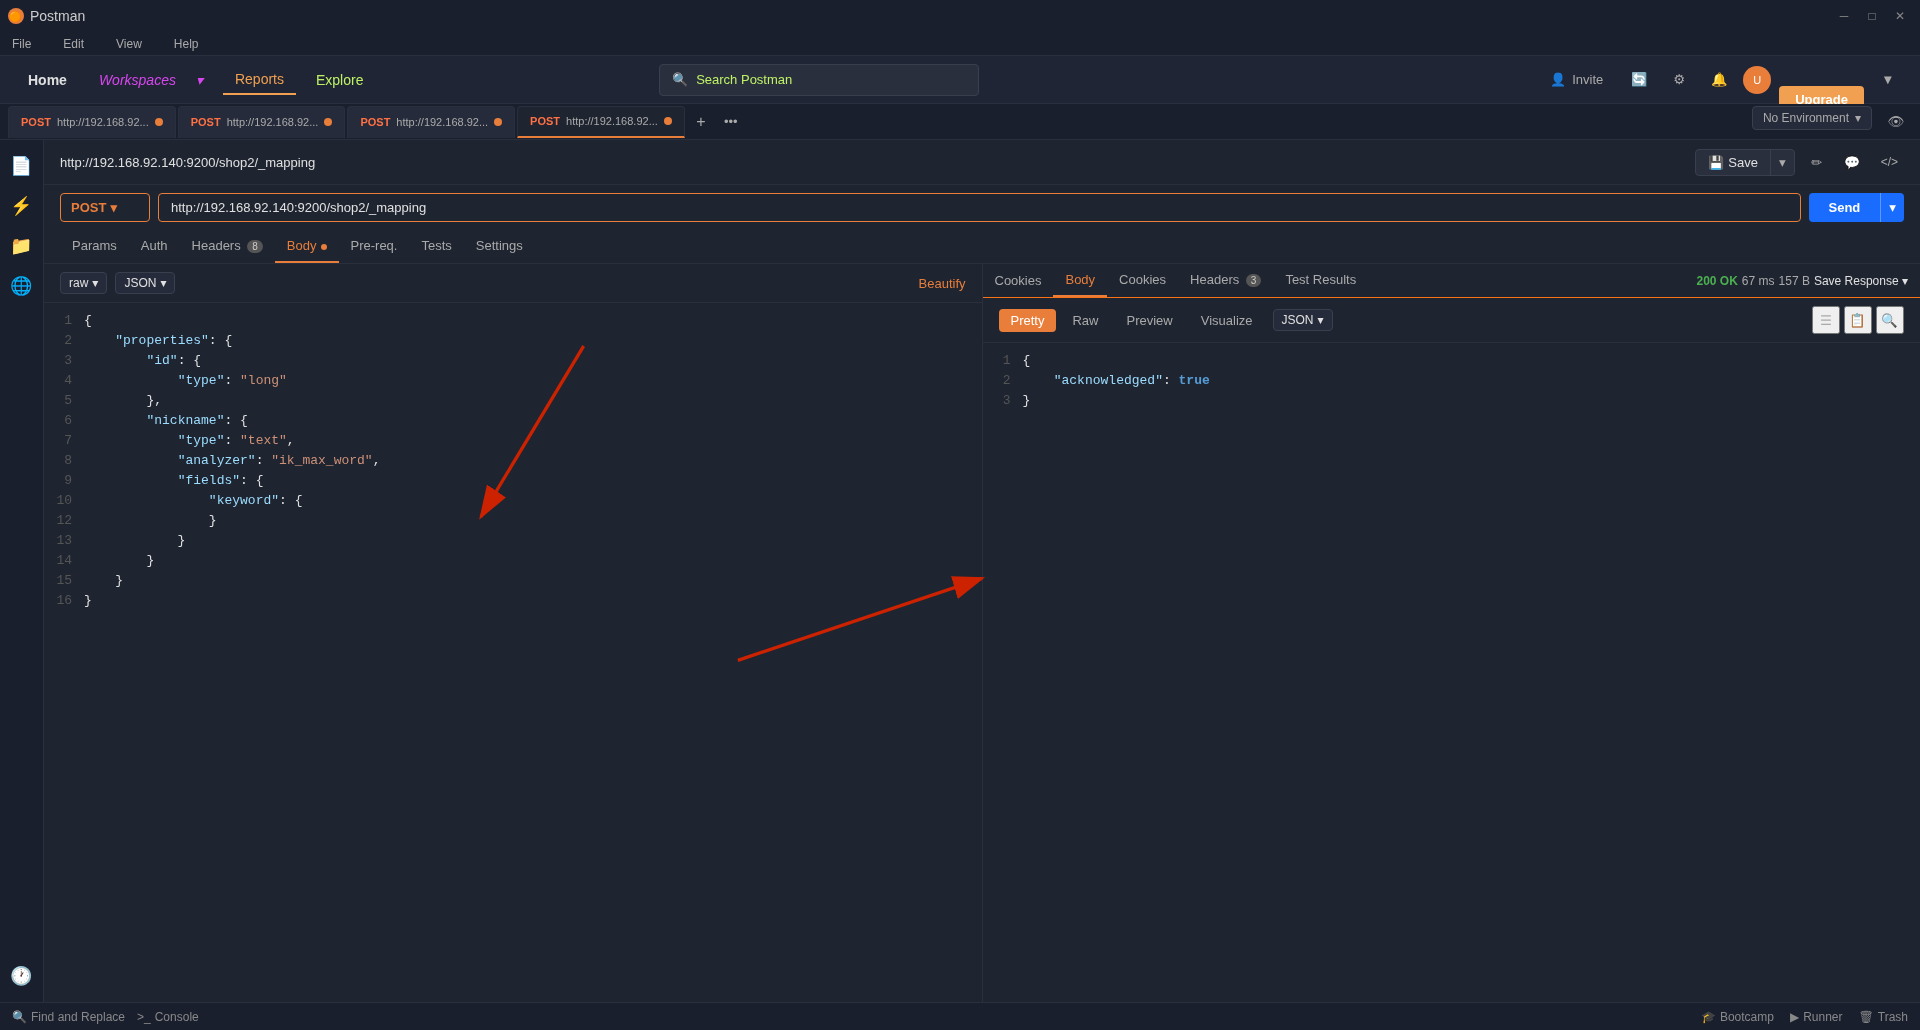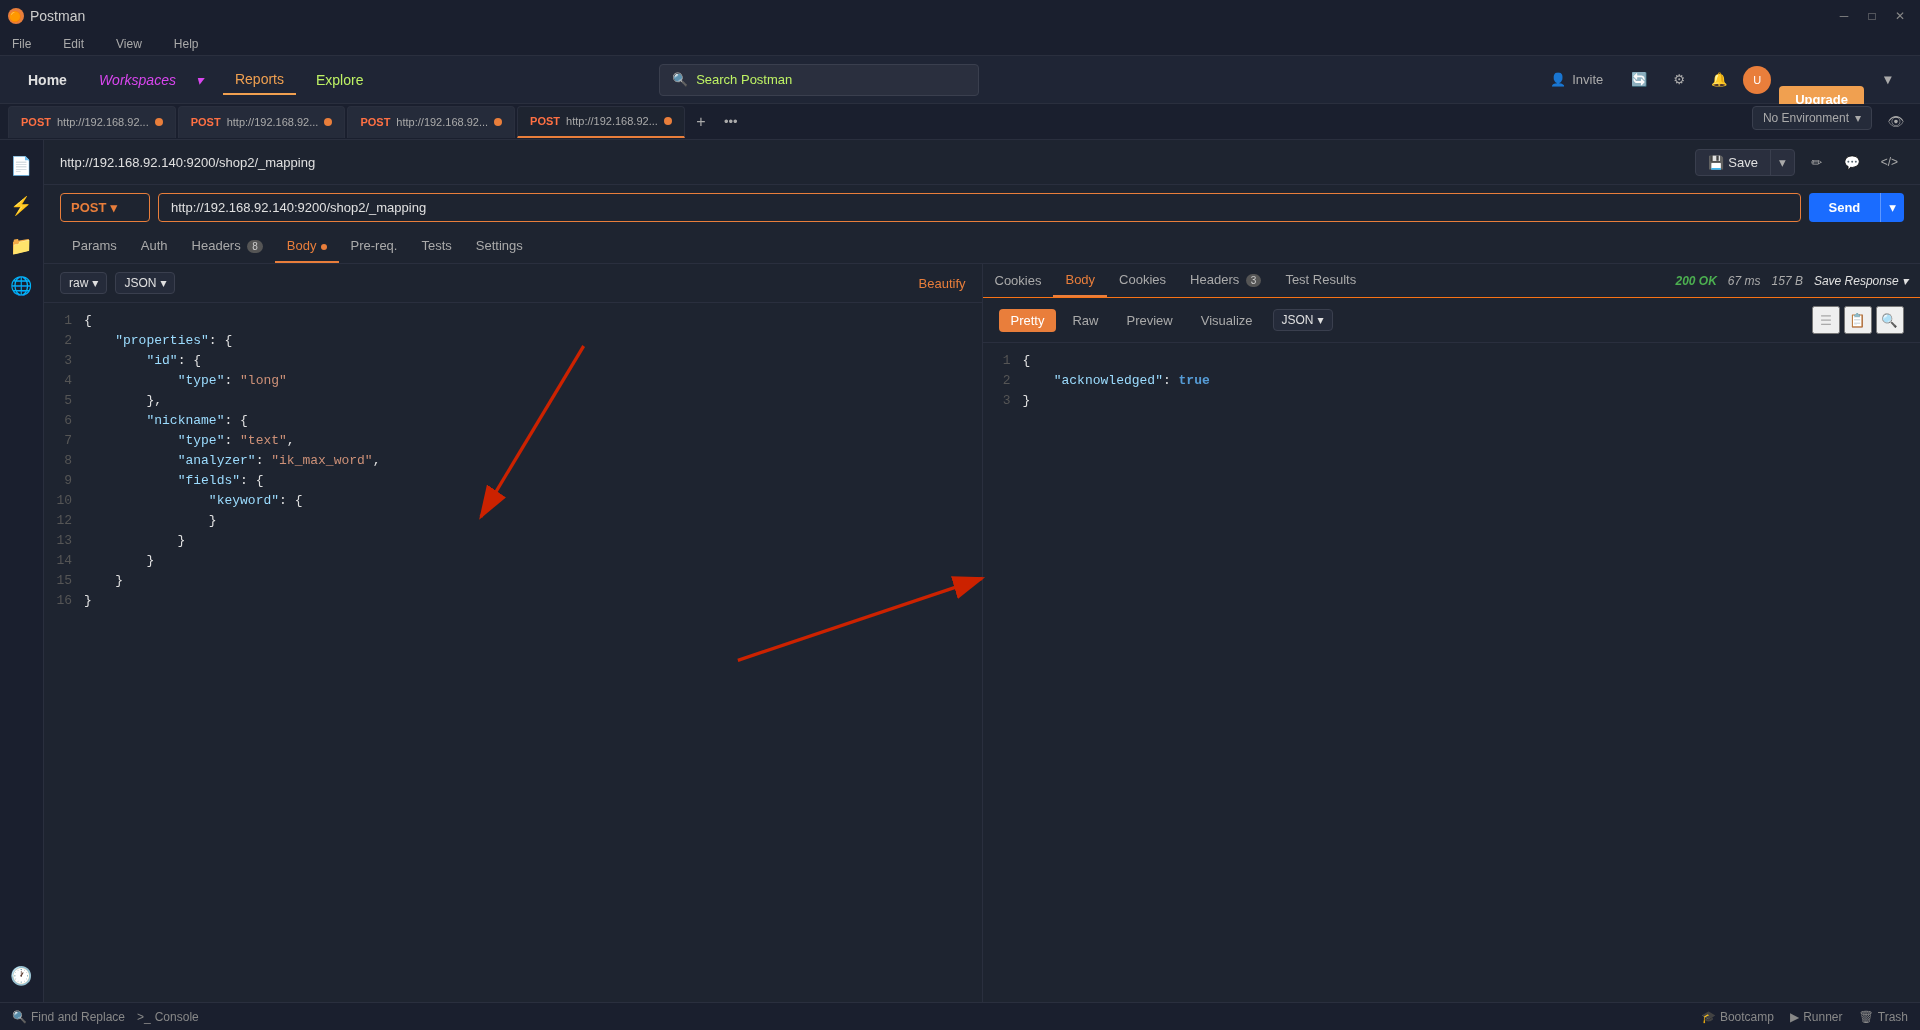--- a/index.html
+++ b/index.html
@@ -97,21 +97,21 @@
     .json-punct { color: #e0e0e0; }
     
     
     .right-panel { flex: 1; display: flex; flex-direction: column; overflow: hidden; }
     .resp-tabs-bar { display: flex; align-items: center; border-bottom: 1px solid #f97316; padding: 0; flex-shrink: 0; }
     .resp-tab-left { color: #aaa; font-size: 13px; padding: 8px 12px; cursor: pointer; }
     .resp-tabs { display: flex; flex: 1; }
     .resp-tab { padding: 8px 12px; color: #aaa; font-size: 13px; cursor: pointer; border-bottom: 2px solid transparent; }
     .resp-tab.active { color: #e97e3b; border-bottom: 2px solid #e97e3b; }
     .resp-tab .badge { background: #555; color: #ccc; border-radius: 10px; padding: 1px 5px; font-size: 10px; margin-left: 3px; }
-    .resp-meta { margin-left: auto; display: flex; align-items: flex-start; gap: 11px; padding: 0 12px; font-size: 12px; color: #aaa; font-style: italic; }
+    .resp-meta { margin-left: auto; display: flex; align-items: flex-start; gap: 4px; padding: 0 12px; font-size: 12px; color: #aaa; }
     .status-ok { color: #4caf50; font-weight: 600; }
     .save-resp { color: #e0e0e0; font-size: 12px; cursor: pointer; }
     .resp-toolbar { display: flex; align-items: center; gap: 8px; padding: 8px 16px; border-bottom: 1px solid #2a2f3e; flex-shrink: 0; }
     .view-tabs { display: flex; gap: 4px; }
     .view-tab { padding: 4px 12px; border-radius: 4px; font-size: 13px; cursor: pointer; color: #aaa; }
     .view-tab.active { background: #e97e3b; color: #fff; }
     .resp-code-area { flex: 1; overflow: auto; padding: 8px 0; font-family: 'Courier New', monospace; font-size: 13px; }
     .resp-format { background: #252b3a; border: 1px solid #3a3f4e; border-radius: 4px; color: #e0e0e0; padding: 3px 8px; font-size: 12px; cursor: pointer; display: flex; align-items: center; gap: 4px; }
     .resp-icons { margin-left: auto; display: flex; gap: 4px; }
     

